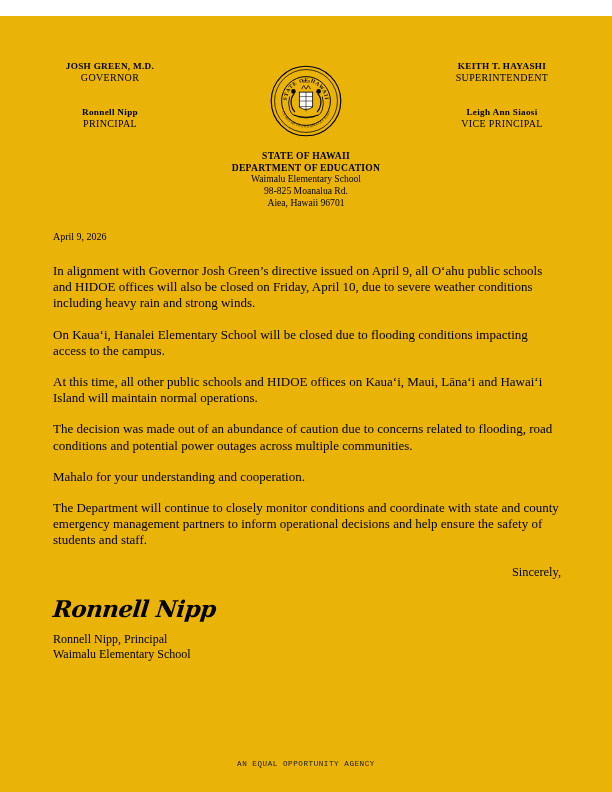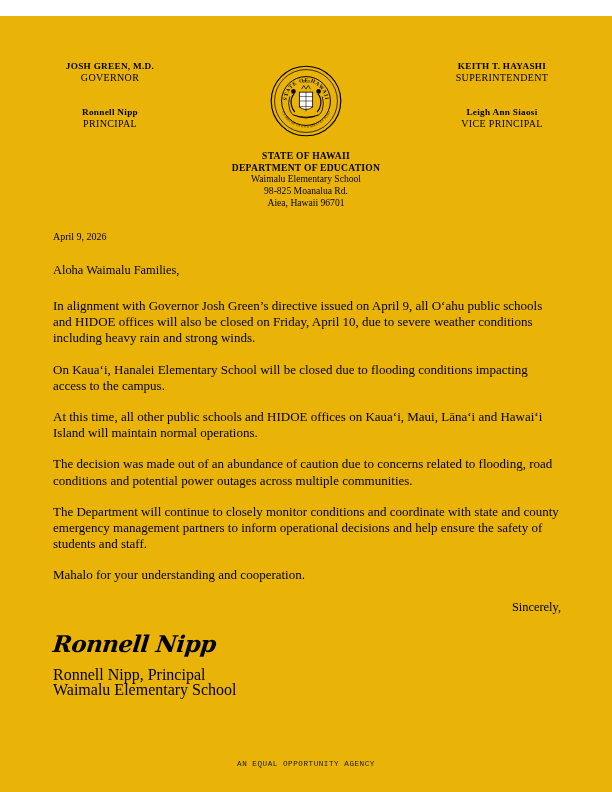--- a/index.html
+++ b/index.html
@@ -127,21 +127,21 @@
     font-family: "DejaVu Serif", "Liberation Serif", serif;
     font-weight: bold;
     font-style: italic;
     font-size: 23px;
     letter-spacing: -0.6px;
     transform: skewX(-6deg);
     transform-origin: left center;
     white-space: nowrap;
   }
   .sig-block {
-    font-size: 16px;
+    font-size: 12px;
     line-height: 15.6px;
   }
 
   
   .footer {
     position: absolute;
     top: 744px;
     left: 0;
     width: 612px;
     text-align: center;
@@ -217,28 +217,27 @@
     <div class="addr-bold">DEPARTMENT OF EDUCATION</div>
     <div class="addr-line">Waimalu Elementary School</div>
     <div class="addr-line">98-825 Moanalua Rd.</div>
     <div class="addr-line">Aiea, Hawaii 96701</div>
   </div>
 
   <div class="body-area">
 
     <div class="date-line">April 9, 2026</div>
 
-    <div class="salutation">Aloha Waimalu Families,</div>
 
     <p class="para">In alignment with Governor Josh Green’s directive issued on April 9, all Oʻahu public schools and HIDOE offices will also be closed on Friday, April 10, due to severe weather conditions including heavy rain and strong winds.</p>
     <p class="para">On Kauaʻi, Hanalei Elementary School will be closed due to flooding conditions impacting access to the campus.</p>
     <p class="para">At this time, all other public schools and HIDOE offices on Kauaʻi, Maui, Lānaʻi and Hawaiʻi Island will maintain normal operations.</p>
     <p class="para">The decision was made out of an abundance of caution due to concerns related to flooding, road conditions and potential power outages across multiple communities.</p>
+    <p class="para">Mahalo for your understanding and cooperation.</p>
     <p class="para">The Department will continue to closely monitor conditions and coordinate with state and county emergency management partners to inform operational decisions and help ensure the safety of students and staff.</p>
-    <p class="para">Mahalo for your understanding and cooperation.</p>
 
     <div class="closing">Sincerely,</div>
 
     <div class="signature">Ronnell Nipp</div>
 
     <div class="sig-block">Ronnell Nipp, Principal</div>
     <div class="sig-block">Waimalu Elementary School</div>
   </div>
 
   <div class="footer">AN EQUAL OPPORTUNITY AGENCY</div>

